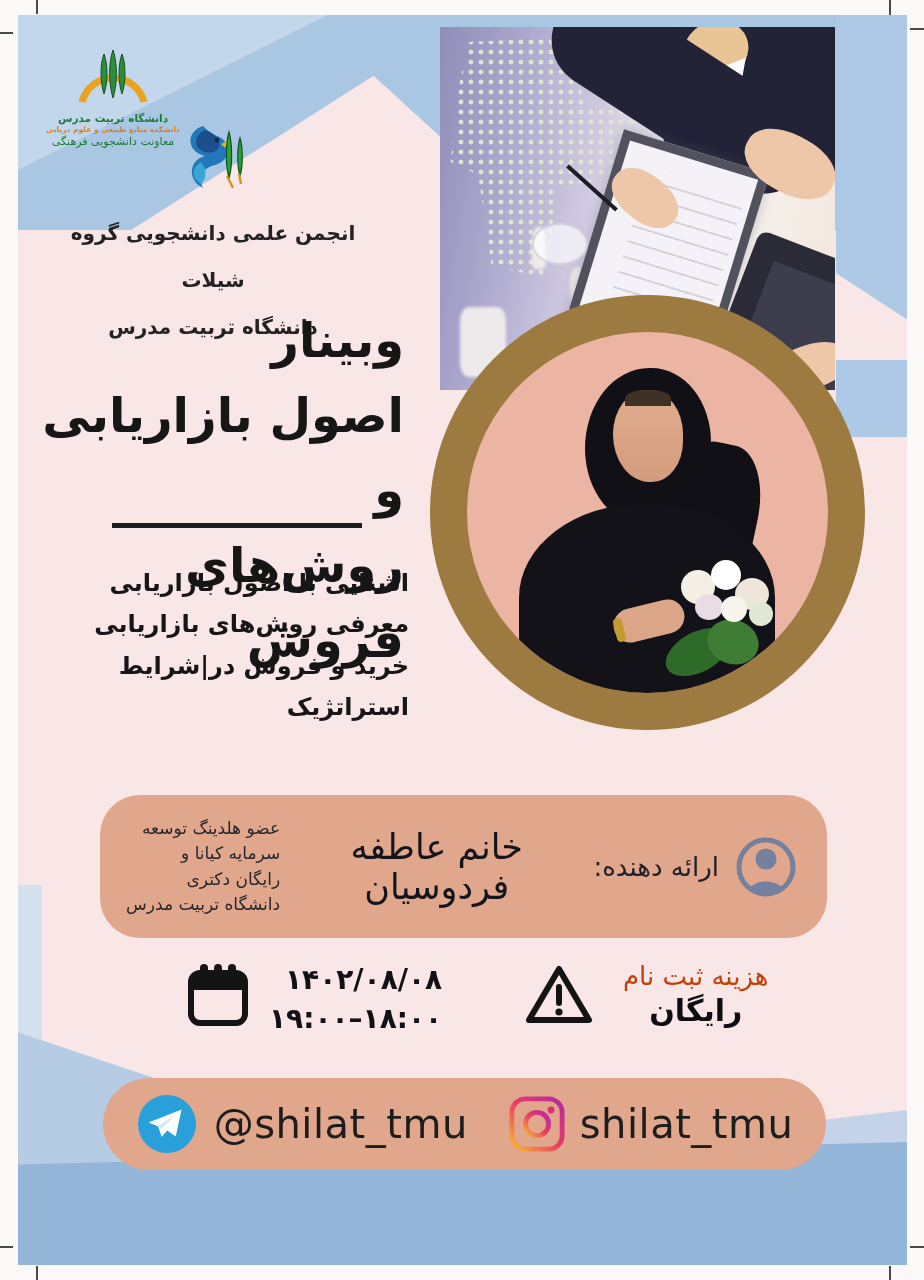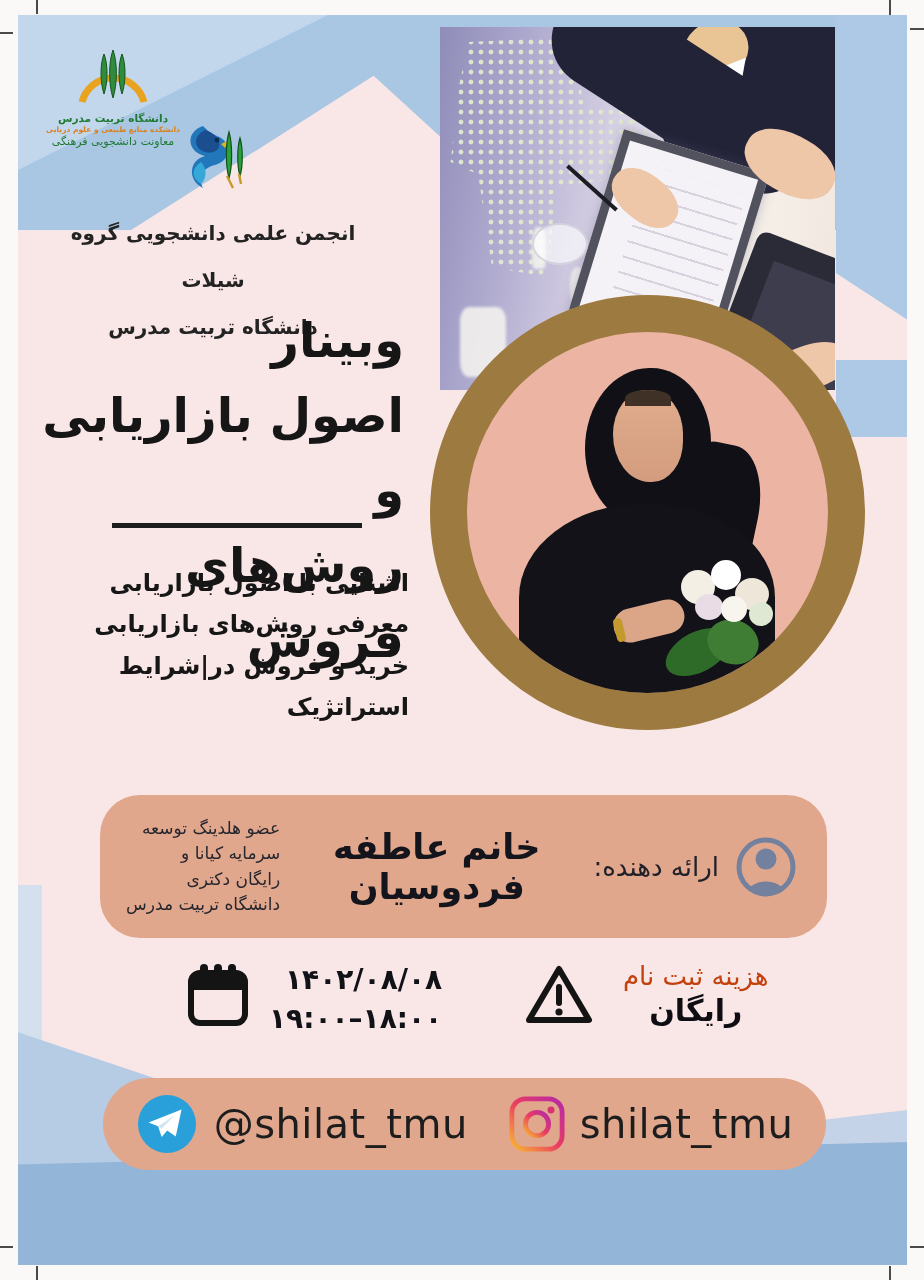--- a/index.html
+++ b/index.html
@@ -61,21 +61,21 @@
   .divider { position:absolute; left:94px; top:508px; width:250px; height:5px; background:#1d1d1d; }
 
   
   .topics { position:absolute; left:5px; top:548px; width:386px; direction:rtl; text-align:right;
             color:#161616; font-size:24px; font-weight:bold; line-height:1.72; }
 
   
   .presenter { position:absolute; left:82px; top:780px; width:727px; height:143px; background:#e1a78c;
                border-radius:40px; display:flex; direction:rtl; align-items:center; padding:0 26px; }
   .presenter .p-label { font-size:26px; color:#20202a; margin-right:12px; white-space:nowrap; }
-  .presenter .p-name { font-size:35px; font-weight:bold; color:#14141c; flex:1; text-align:center; }
+  .presenter .p-name { font-size:35px; font-weight:normal; color:#14141c; flex:1; text-align:center; }
   .presenter .p-bio { font-size:17px; color:#26262e; line-height:1.5; text-align:right; white-space:nowrap; }
 
   
   .fee { position:absolute; left:505px; top:946px; display:flex; direction:rtl; align-items:center; }
   .fee .f-text { text-align:center; margin-right:6px; direction:rtl; }
   .fee .f-label { font-size:26px; color:#c2410c; }
   .fee .f-value { font-size:30px; font-weight:bold; color:#0e0e12; margin-top:2px; }
   .fee svg { margin-right:28px; }
 
   .when { position:absolute; left:165px; top:946px; display:flex; direction:rtl; align-items:flex-start; }

